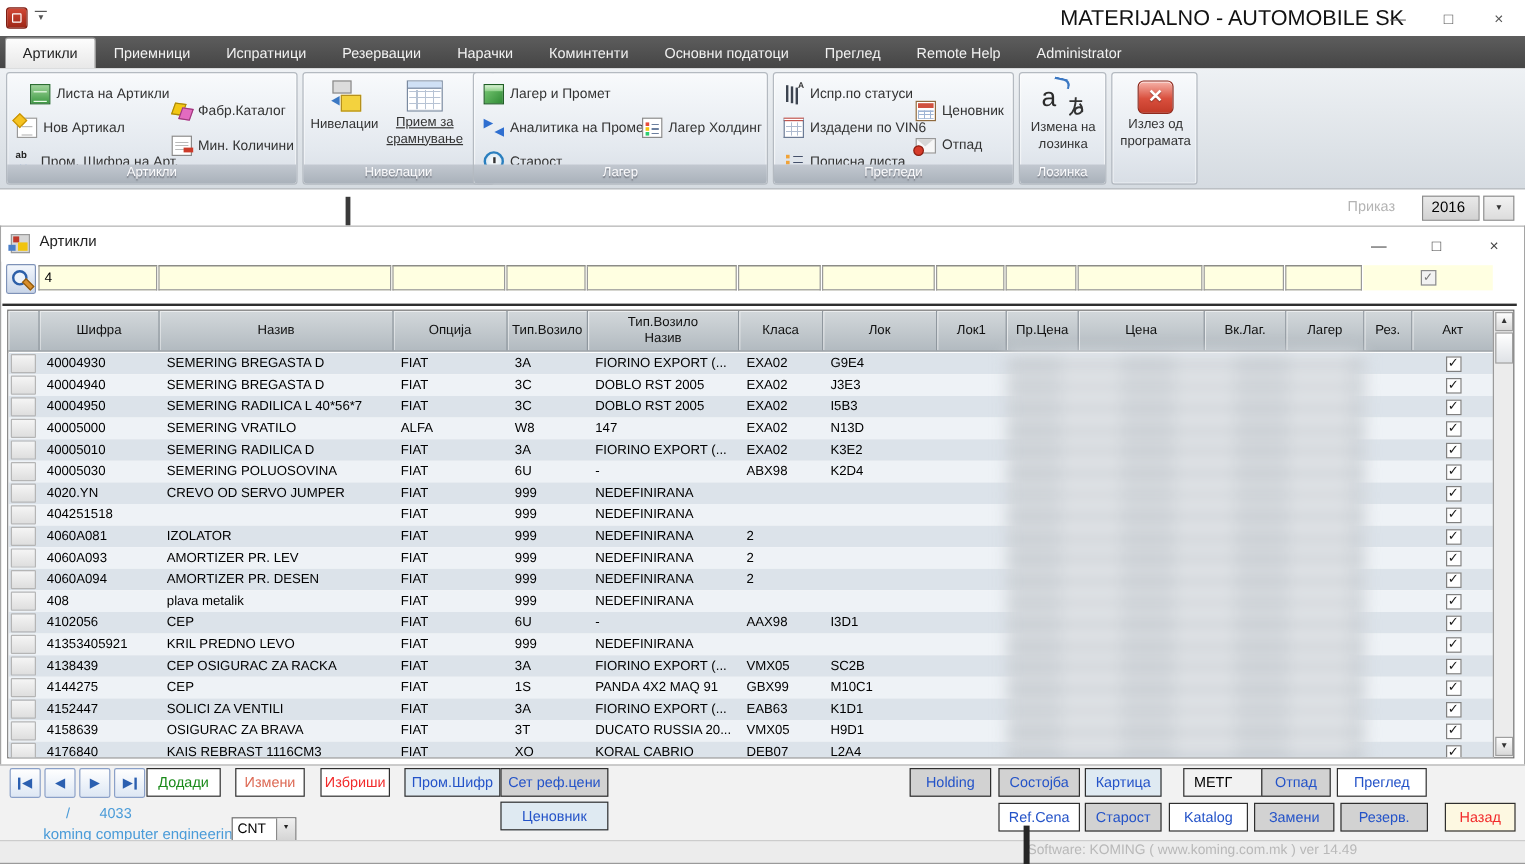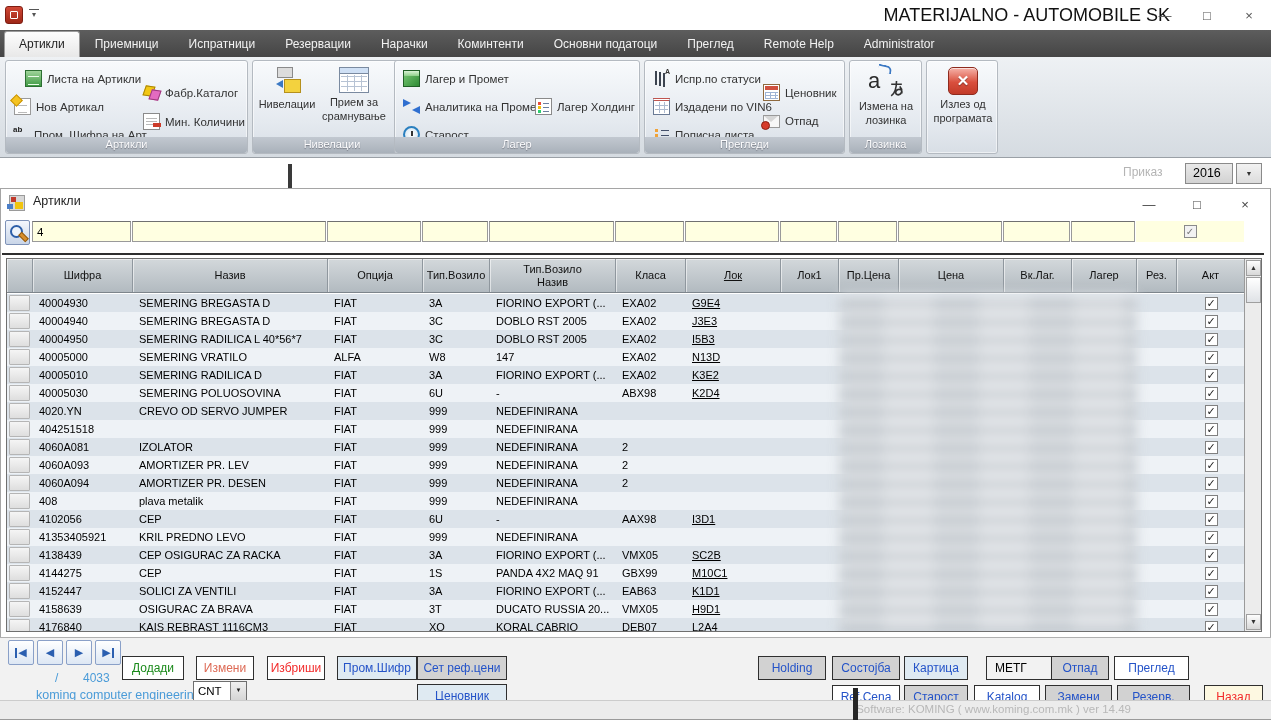--- a/index.html
+++ b/index.html
@@ -170,21 +170,21 @@
   .hcell.c-vn { padding:0 20px; }
   .rows { position:absolute; left:0; top:35px; width:1238px; height:339px; overflow:hidden; background:#fff; }
   .grid-row { display:flex; height:18px; line-height:18px; }
   .r-odd  { background:#dce3ea; }
   .r-even { background:#eef2f6; }
   .cell { flex:none; overflow:hidden; white-space:nowrap; font-size:11px; padding-left:6px; }
   .c-sel  { width:26px; padding:0; position:relative; }
   .grid-row .c-sel::after { content:""; position:absolute; left:2px; right:3px; top:1px; bottom:1px;
     background:linear-gradient(#f5f5f5,#dedede); border:1px solid #b5b5b5; border-radius:1px; }
   .c-code { width:100px; } .c-name { width:195px; } .c-opt { width:95px; } .c-vt { width:67px; }
-  .c-vn { width:126px; } .c-kl { width:70px; } .c-lok { width:95px;text-decoration:underline; } .c-lok1 { width:58px; }
+  .c-vn { width:126px; } .c-kl { width:70px; } .c-lok { width:95px; } .c-lok1 { width:58px; }
   .c-pc { width:60px; } .c-c { width:105px; } .c-vl { width:68px; } .c-lg { width:65px; }
   .c-rez { width:40px; } .c-akt { width:68px; display:flex; align-items:center; justify-content:center; padding:0; }
   .chk { width:13px; height:13px; background:#fff; border:1px solid #808080; font-size:11px; line-height:11px;
     text-align:center; color:#1a1a1a; }
   .blurzone { position:absolute; left:832px; top:35px; width:298px; height:339px;
     background:
       repeating-linear-gradient(0deg, rgba(150,158,166,.45) 0 9px, rgba(235,238,241,.7) 9px 18px),
       repeating-linear-gradient(90deg, rgba(190,196,202,.5) 0 45px, rgba(240,242,244,.6) 45px 95px),
       rgba(242,244,246,.9);
     filter:blur(6px); }
@@ -194,21 +194,21 @@
   .sthumb { position:absolute; left:1px; top:18px; width:15px; height:26px;
     background:linear-gradient(#ffffff,#dfe2e6); border:1px solid #9f9f9f; }
 
   
   .footer { left:0; top:637px; width:1271px; height:63px; background:#f2f2f2; border-top:1px solid #b0b0b0; }
   .navbtn { position:absolute; top:640px; width:26px; height:25px; border:1px solid #8aa0c8; border-radius:2px;
     background:linear-gradient(#ffffff,#dde7f4); color:#2b5fb0; font-size:11px; display:flex;
     align-items:center; justify-content:center; gap:1px; }
   .navbtn .bar { width:2px; height:10px; background:#2b5fb0; }
   .fbtn { position:absolute; height:24px; border:1px solid #2f2f2f; background:#fff; font-size:12px;
-    display:flex; align-items:center; justify-content:center; cursor:default; white-space:nowrap;margin-top:16px; }
+    display:flex; align-items:center; justify-content:center; cursor:default; white-space:nowrap; }
   .t-green { color:#1a8a1a; } .t-orange { color:#dd6a55; } .t-red { color:#f22b2b; } .t-blue { color:#2453c8; }
   .bg-gray { background:#d2d2d2; } .bg-blue { background:#dfeaf2; } .bg-cream { background:#fdf8e1; }
   .bg-field { background:#f2f2f2; }
   .counter { position:absolute; top:671px; font-size:12px; color:#4a9bd8; }
   .brand { position:absolute; left:8px; top:688px; font-size:12.5px; color:#4a9bd8;padding-left:28px; }
   .cnt-combo { left:193px; top:681px; width:54px; height:20px; background:#fff; border:1px solid #6e6e6e;
     font-size:11.5px; display:flex; align-items:center; }
   .cnt-combo .val { flex:1; padding-left:4px; }
   .cnt-combo .arr { width:16px; height:18px; background:linear-gradient(#f0f0f0,#d5d5d5);
     border-left:1px solid #8a8a8a; font-size:6px; text-align:center; line-height:17px; color:#222; }
@@ -273,21 +273,21 @@
       <div class="rcaption">Артикли</div>
     </div>
 
     <div class="rgroup" style="left:252px;width:160px;">
       <div class="rbig" style="left:3px;top:4px;width:62px;">
         <span class="bico bico-niv">
             <i class="niv-arrow"></i>
           </span>
         <span>Нивелации</span>
       </div>
-      <div class="rbig" style="left:66px;top:4px;width:70px;">
+      <div class="rbig" style="left:66px;top:4px;width:70px;text-decoration:underline;">
         <span class="bico bico-grid"></span>
         <span>Прием за срамнување</span>
       </div>
       <div class="rcaption">Нивелации</div>
     </div>
 
     <div class="rgroup" style="left:394px;width:246px;">
       <div class="ritem" style="left:8px;top:9px;">
         <span class="ico ico-cube"></span>
         <span>Лагер и Промет</span>

